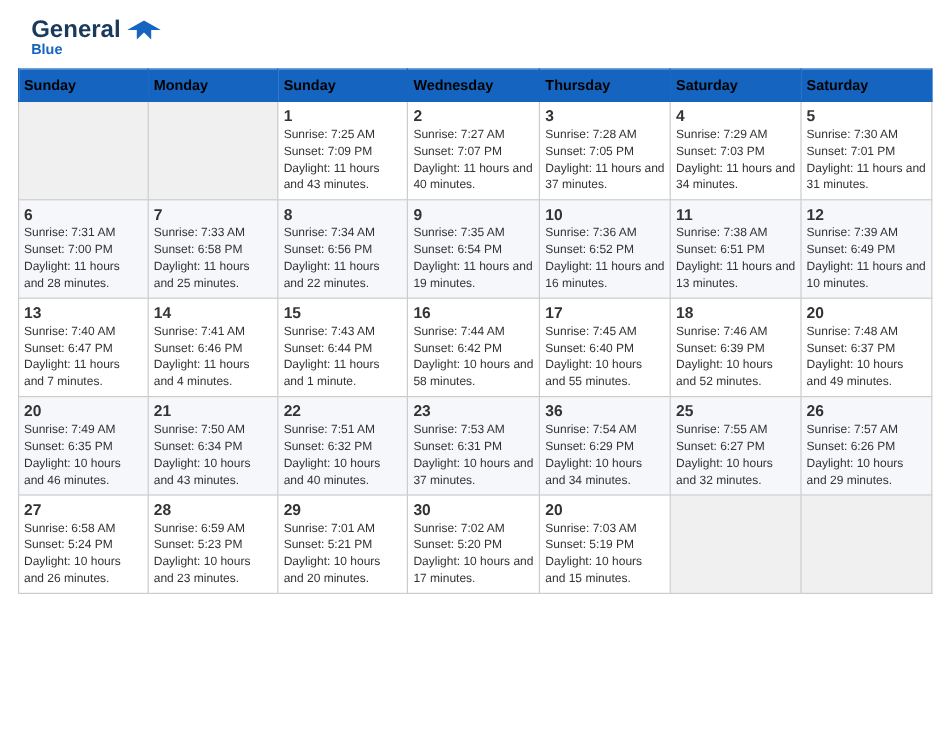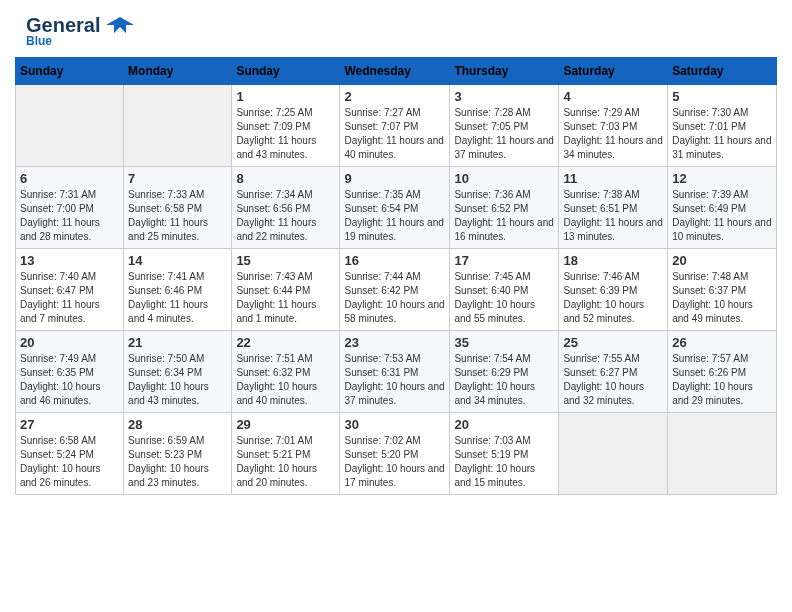--- a/index.html
+++ b/index.html
@@ -211,21 +211,21 @@
         </td>
         <td>
           <span class="day-num">22</span>
           <div class="day-info">Sunrise: 7:51 AM<br>Sunset: 6:32 PM<br>Daylight: 10 hours and 40 minutes.</div>
         </td>
         <td>
           <span class="day-num">23</span>
           <div class="day-info">Sunrise: 7:53 AM<br>Sunset: 6:31 PM<br>Daylight: 10 hours and 37 minutes.</div>
         </td>
         <td>
-          <span class="day-num">35</span>
+          <span class="day-num">36</span>
           <div class="day-info">Sunrise: 7:54 AM<br>Sunset: 6:29 PM<br>Daylight: 10 hours and 34 minutes.</div>
         </td>
         <td>
           <span class="day-num">25</span>
           <div class="day-info">Sunrise: 7:55 AM<br>Sunset: 6:27 PM<br>Daylight: 10 hours and 32 minutes.</div>
         </td>
         <td>
           <span class="day-num">26</span>
           <div class="day-info">Sunrise: 7:57 AM<br>Sunset: 6:26 PM<br>Daylight: 10 hours and 29 minutes.</div>
         </td>

